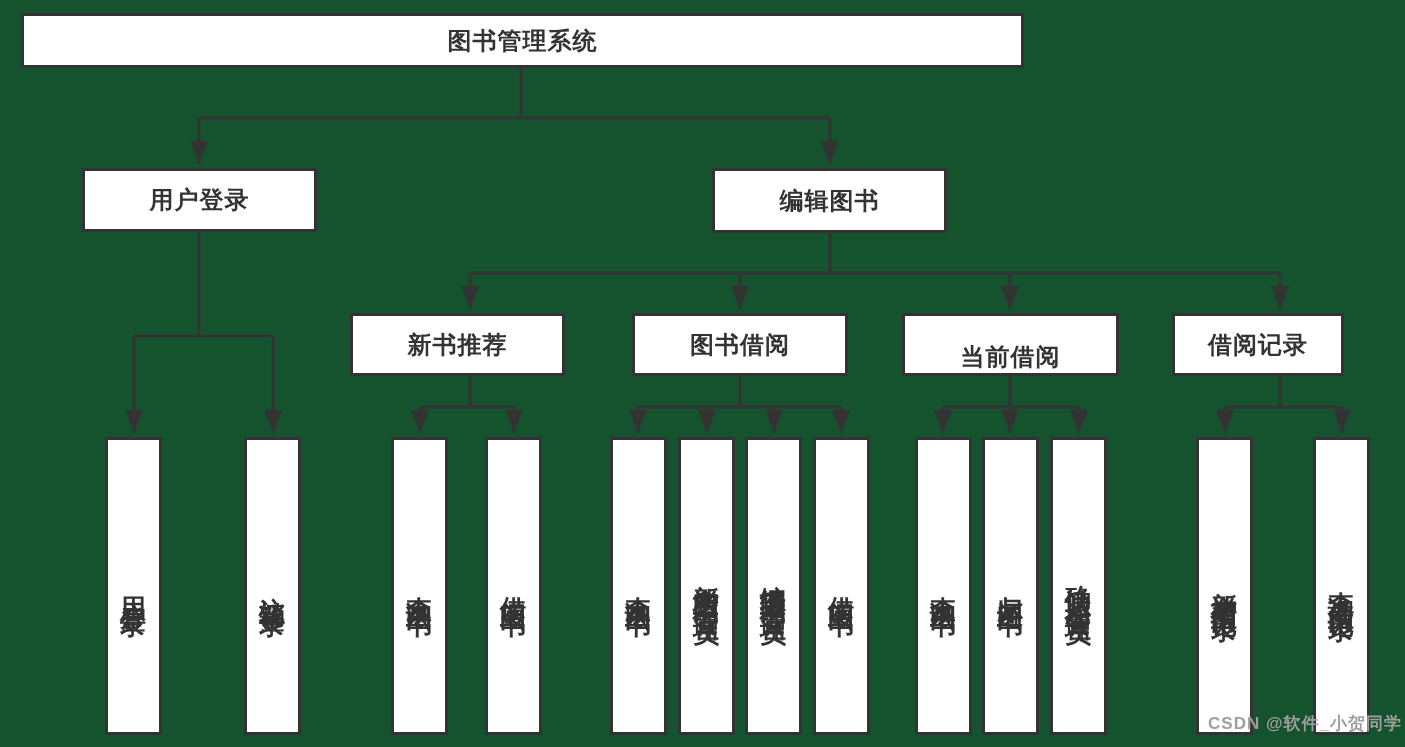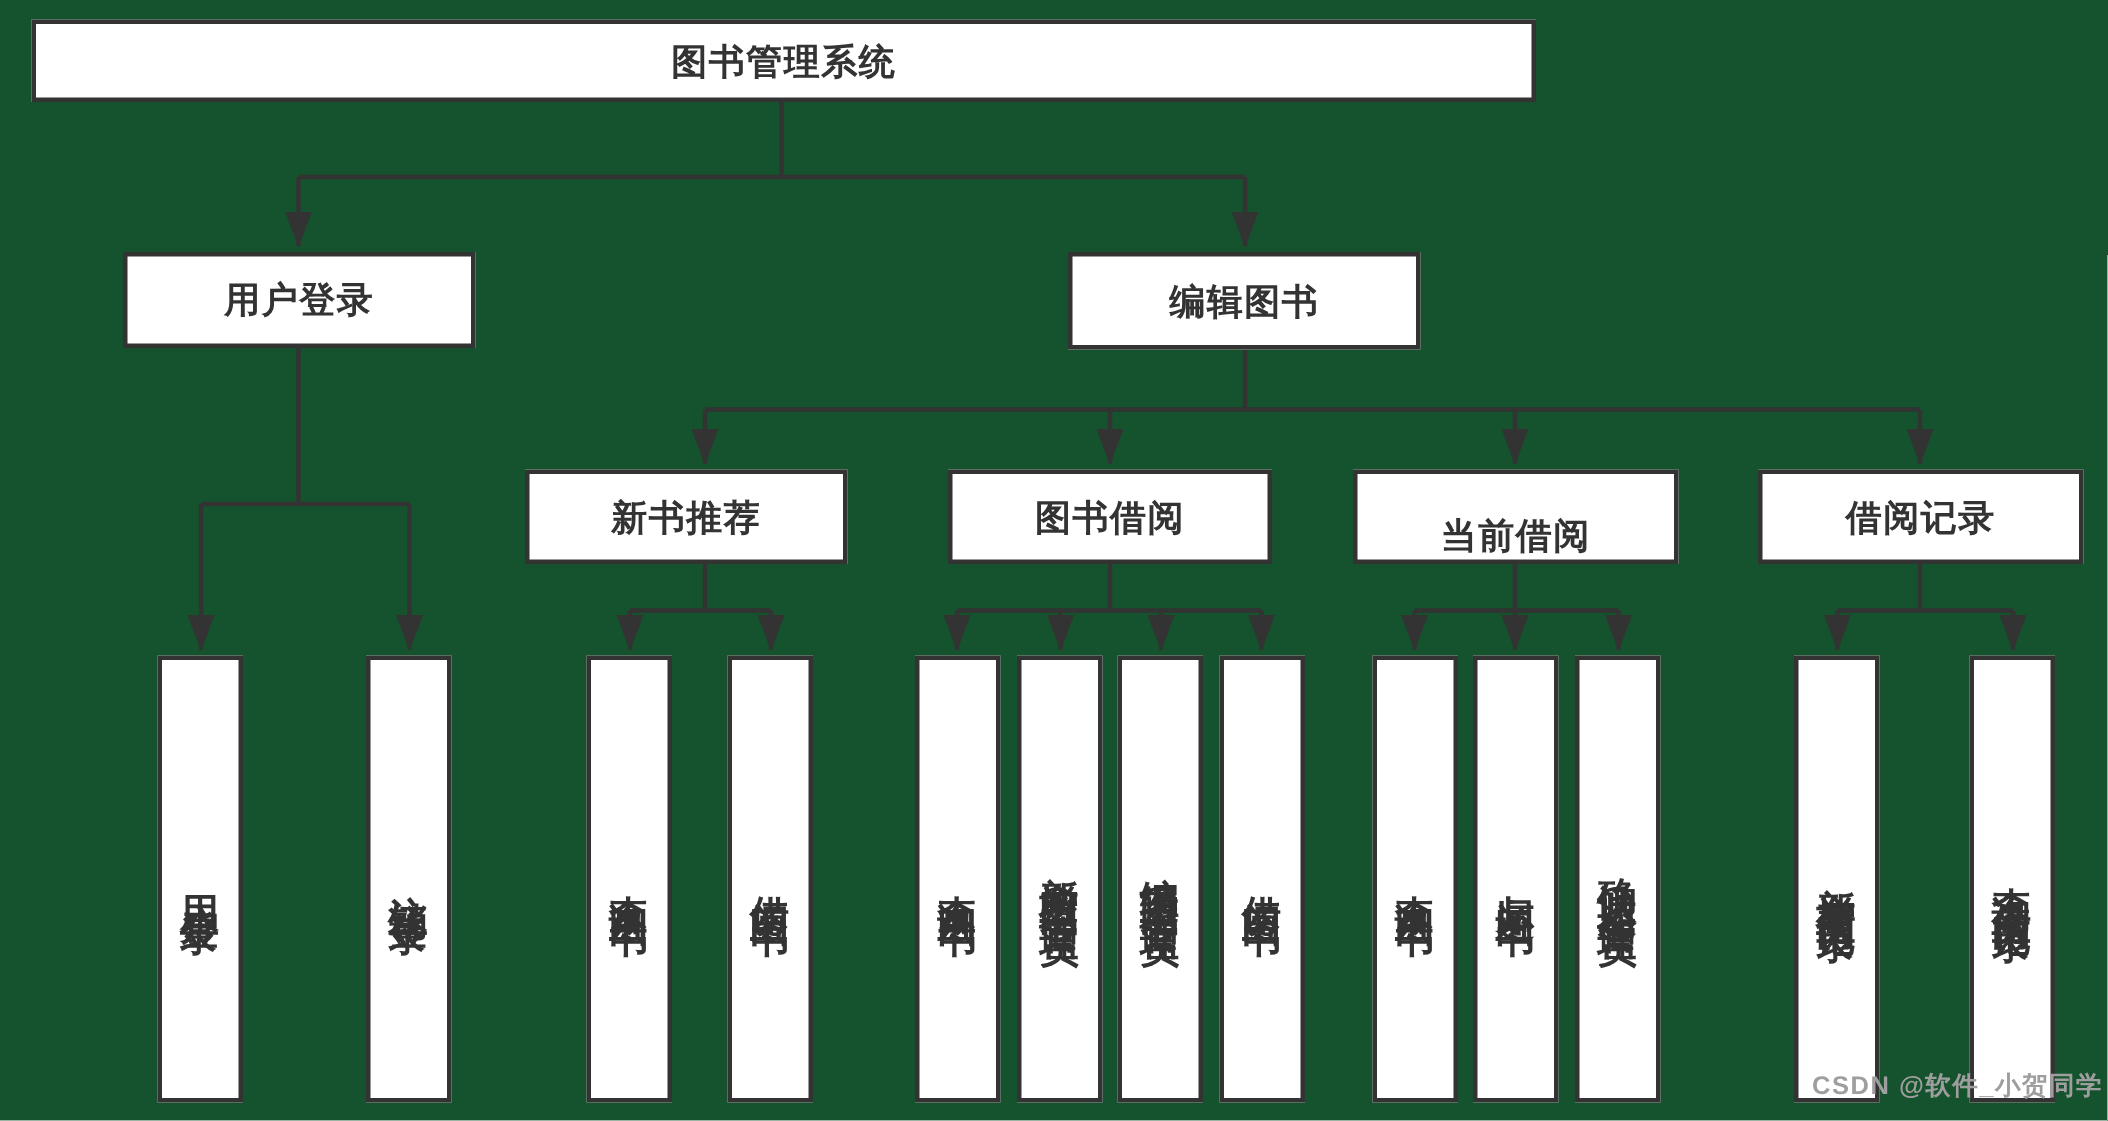--- a/index.html
+++ b/index.html
@@ -107,21 +107,21 @@
 
   <div class="hbox" style="left:350px; top:313px; width:215px; height:63px;">
     <span>新书推荐</span>
   </div>
   <div class="hbox" style="left:632px; top:313px; width:216px; height:63px;align-items:center;">
     <span>图书借阅</span>
   </div>
   <div class="hbox" style="left:902px; top:313px; width:217px; height:63px;align-items:flex-end;">
     <span>当前借阅</span>
   </div>
-  <div class="hbox" style="left:1172px; top:313px; width:217px; height:63px;">
+  <div class="hbox" style="left:1172px; top:313px; width:172px; height:63px;">
     <span>借阅记录</span>
   </div>
 
   <div class="vbox" style="left:105px;">
     <span>用户登录</span>
   </div>
   <div class="vbox" style="left:244px;">
     <span>注销登录</span>
   </div>
 

